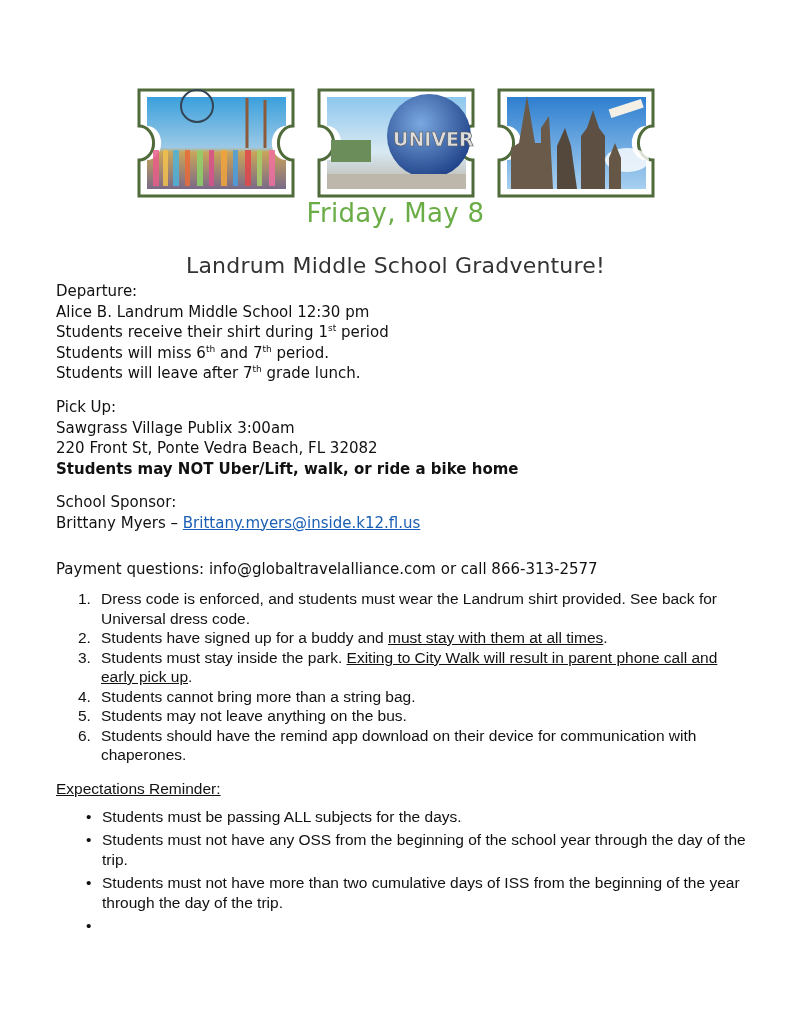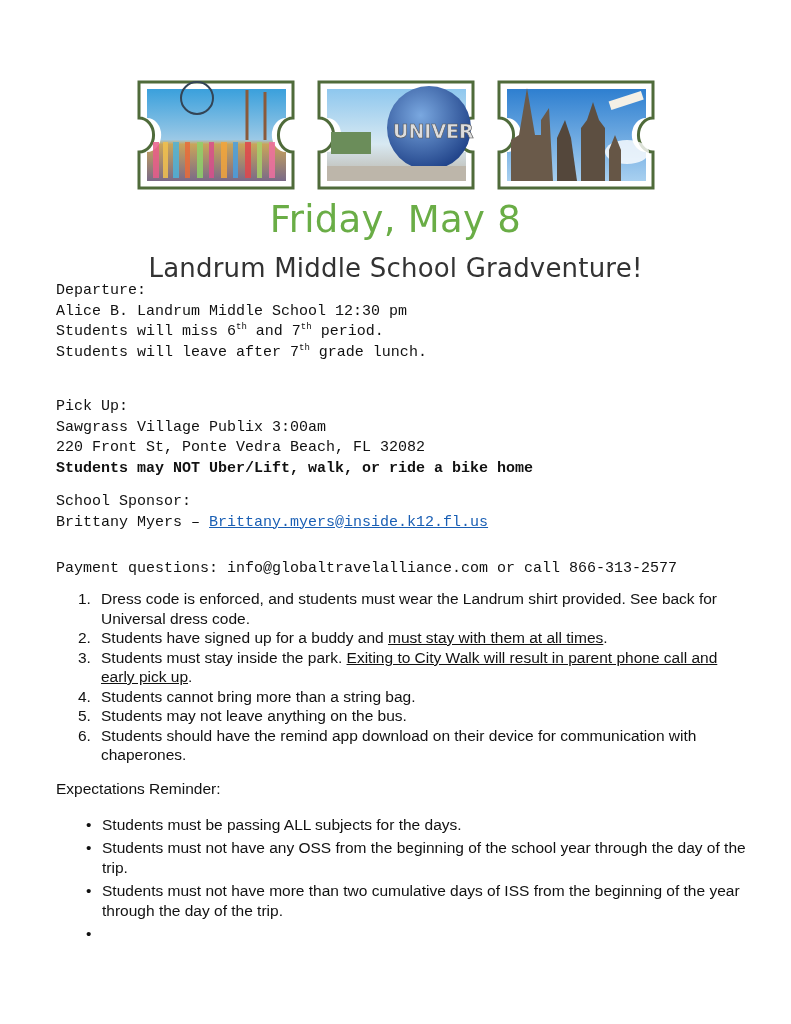--- a/index.html
+++ b/index.html
@@ -1,33 +1,33 @@
 <!DOCTYPE html>
 <html><head>
 <meta charset="utf-8">
 <style>
   html, body { margin:0; padding:0; background:#ffffff; }
   body { width:791px; height:1024px; position:relative; overflow:hidden; font-family:"DejaVu Sans", sans-serif; color:#111; }
   .tickets { position:absolute; top:80px; left:137px; width:520px; height:112px; }
-  .ticket { position:absolute; top:0; width:160px; height:142px; }
+  .ticket { position:absolute; top:8px; width:160px; height:142px; }
   .ticket svg { position:absolute; left:0; top:0; }
   .t1 { left:0; } .t2 { left:180px; } .t3 { left:360px; }
-  .headline { position:absolute; top:198px; left:0; width:791px; text-align:center; font-size:37px; color:#6aad46; font-family:"DejaVu Sans", sans-serif; letter-spacing:0.3px; }
-  .subtitle { position:absolute; top:253px; left:0; width:791px; text-align:center; font-size:26px; color:#333; font-family:"DejaVu Sans", sans-serif; letter-spacing:0.2px; }
+  .headline { position:absolute; top:198px; left:0; width:791px; text-align:center; font-size:26px; color:#6aad46; font-family:"DejaVu Sans", sans-serif; letter-spacing:0.3px; }
+  .subtitle { position:absolute; top:253px; left:0; width:791px; text-align:center; font-size:22px; color:#333; font-family:"DejaVu Sans", sans-serif; letter-spacing:0.2px; }
   .block { position:absolute; left:56px; font-size:15px; line-height:20.5px; font-family:"DejaVu Sans", sans-serif; color:#111; }
-  .block p { margin:0; white-space:nowrap;font-family:Liberation Mono, monospace; }
+  .block p { margin:0; white-space:nowrap; }
   sup { font-size:9px; line-height:0; vertical-align:super; }
   .bold { font-weight:bold; }
   a.mail { color:#1a5fb4; text-decoration:underline; }
   .rules { position:absolute; left:78px; top:589px; width:650px; font-family:"Liberation Sans", sans-serif; font-size:15.5px; line-height:19.5px; color:#111; }
   .rules .item { position:relative; padding-left:23px; }
   .rules .num { position:absolute; left:0; top:0; }
   .u { font-weight:normal; text-decoration:underline; }
   .expect { position:absolute; left:56px; top:779px; width:690px; font-family:"Liberation Sans", sans-serif; font-size:15.5px; line-height:20px; color:#111; }
-  .expect .head { margin-bottom:16px; }
+  .expect .head { margin-bottom:8px;text-decoration:underline; }
   .expect .bul { position:relative; padding-left:46px; margin-bottom:3px; }
   .expect .dot { position:absolute; left:30px; top:0; }
 </style>
 </head>
 <body>
 
 <div class="tickets">
   <div class="ticket t1">
     <svg width="160" height="110" viewBox="0 0 160 110">
       <defs>
@@ -98,20 +98,21 @@
     </svg>
   </div>
 </div>
 
 <div class="headline">Friday, May 8</div>
 <div class="subtitle">Landrum Middle School Gradventure!</div>
 
 <div class="block" style="top:281px;">
   <p>Departure:</p>
   <p>Alice B. Landrum Middle School 12:30 pm</p>
+  <p><span>Students receive their shirt during 1</span><sup>st</sup><span> period</span></p>
   <p><span>Students will miss 6</span><sup>th</sup><span> and 7</span><sup>th</sup><span> period.</span></p>
   <p><span>Students will leave after 7</span><sup>th</sup><span> grade lunch.</span></p>
 </div>
 
 <div class="block" style="top:397px;">
   <p>Pick Up:</p>
   <p>Sawgrass Village Publix 3:00am</p>
   <p>220 Front St, Ponte Vedra Beach, FL 32082</p>
   <p class="bold">Students may NOT Uber/Lift, walk, or ride a bike home</p>
 </div>

